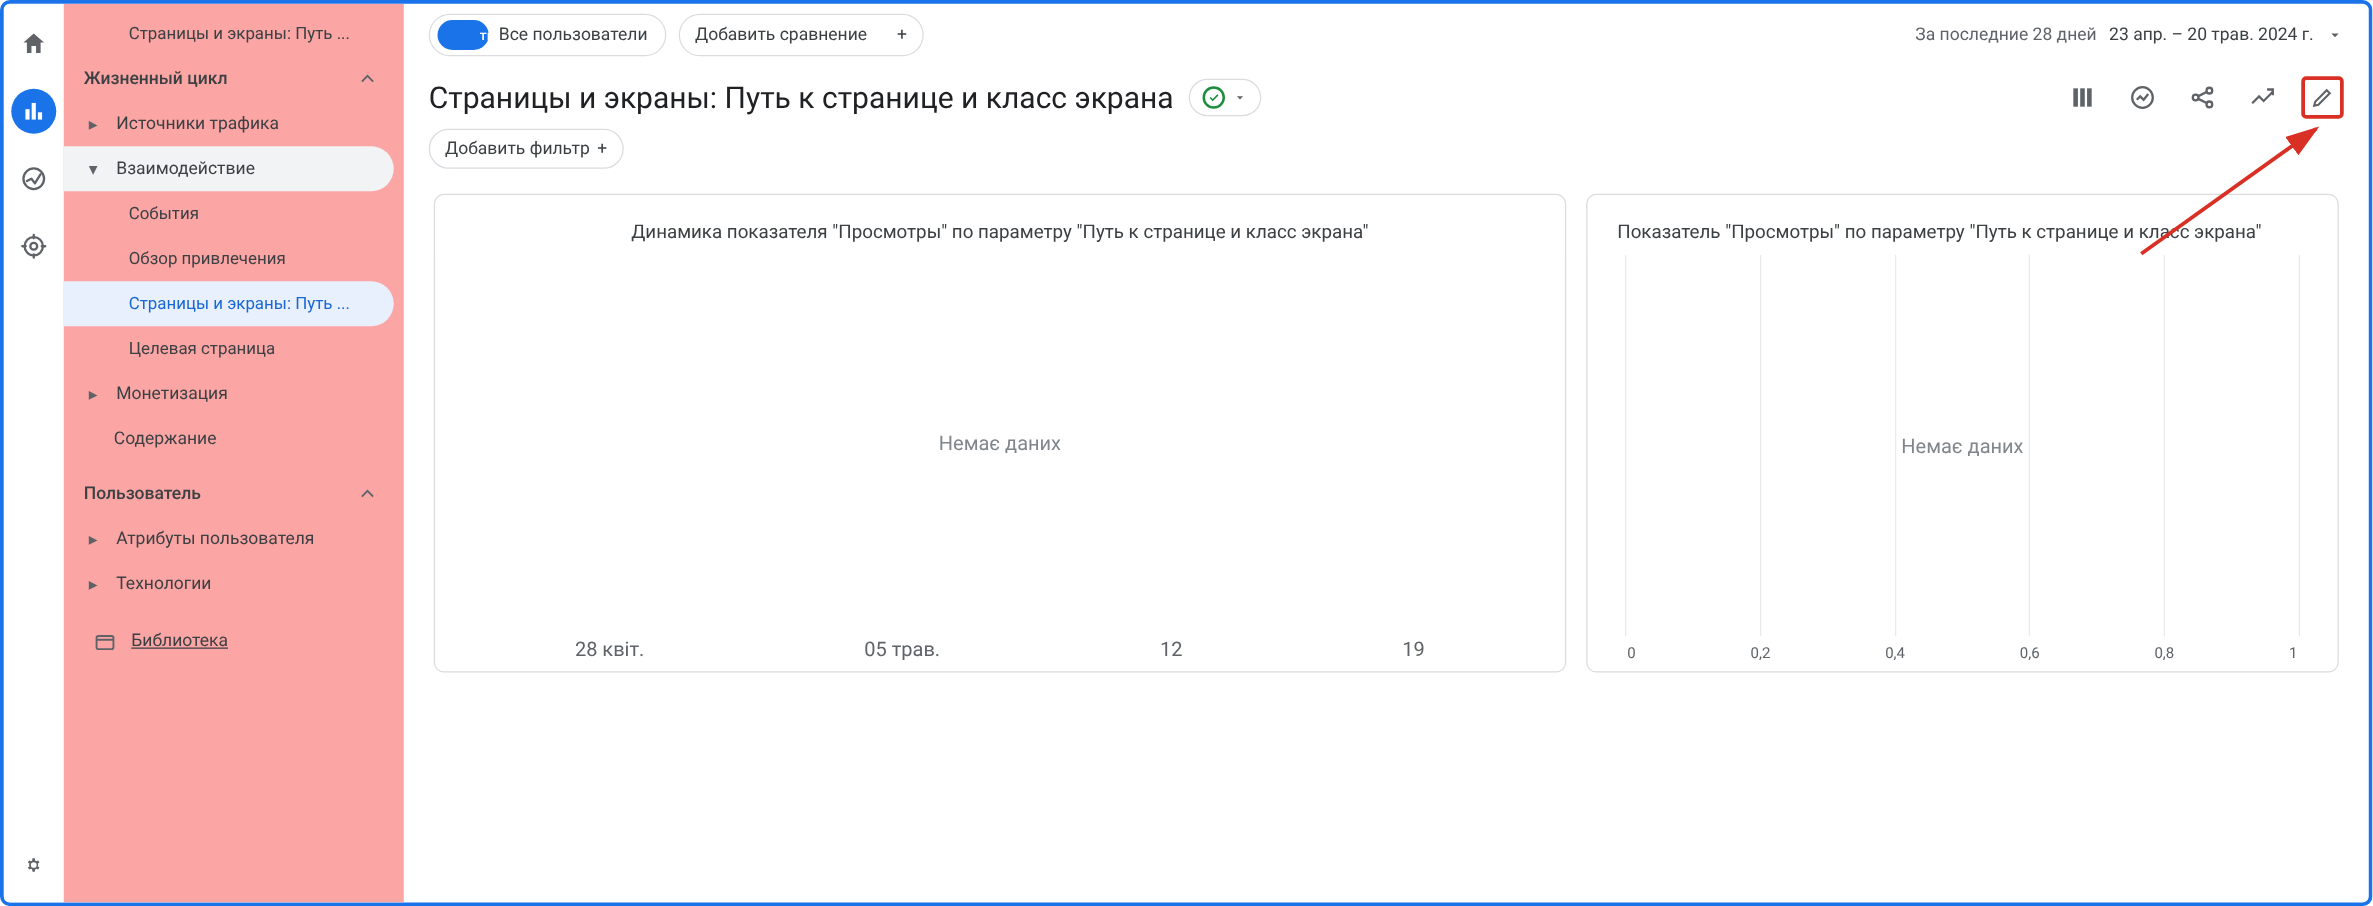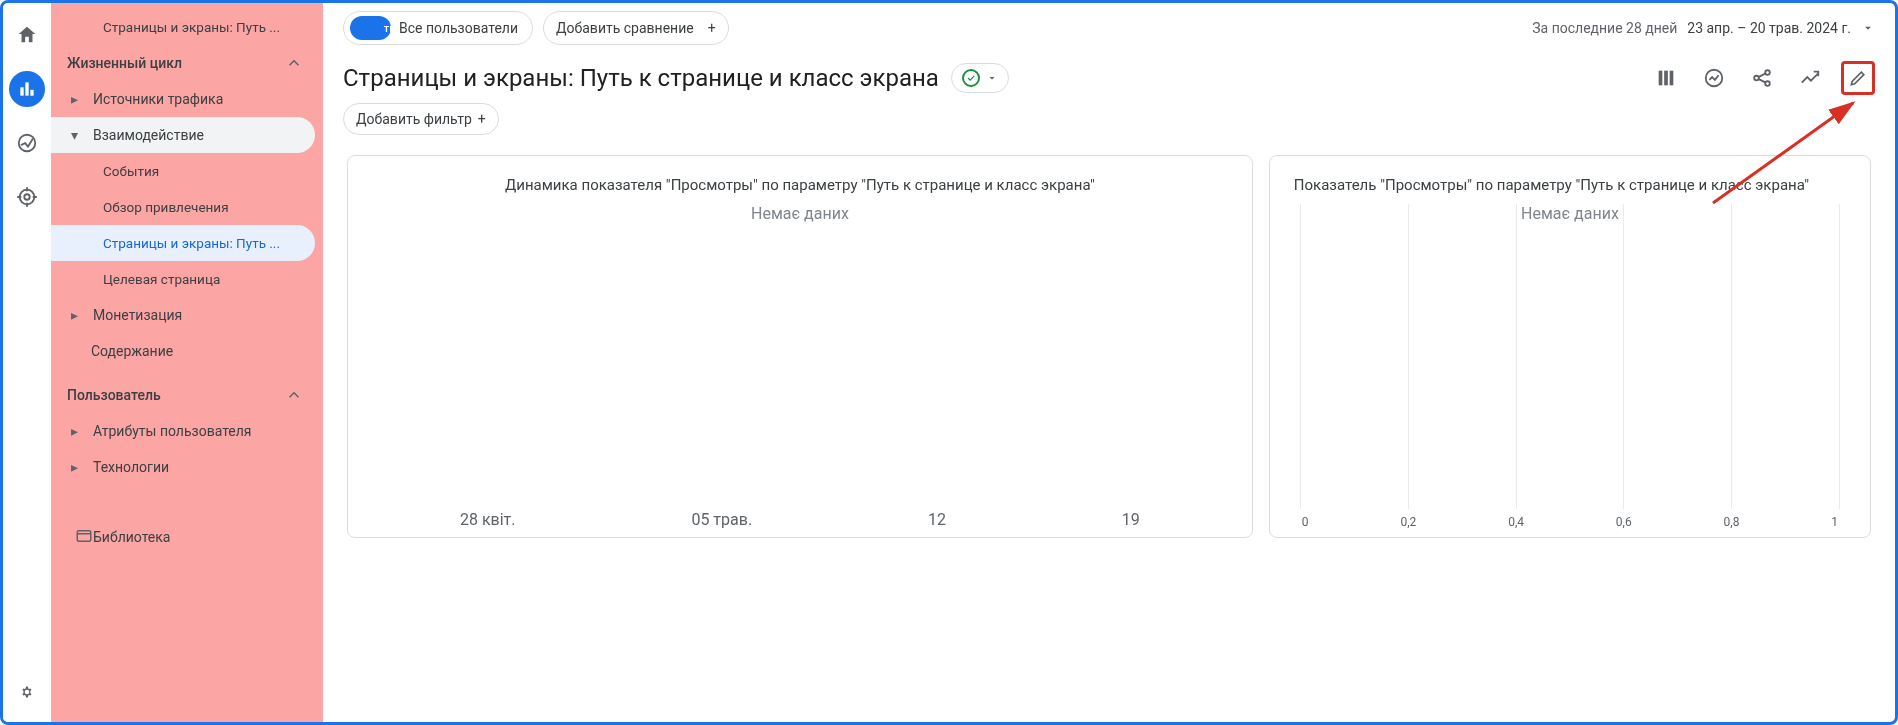--- a/index.html
+++ b/index.html
@@ -15,28 +15,28 @@
 .sidebar { width: 272px; background: #fca5a5; padding-top: 6px; overflow-y: auto; }
 .side-item { display: flex; align-items: center; height: 36px; padding: 0 12px 0 16px; font-size: 14px; color: #3c4043; cursor: pointer; border-radius: 0 18px 18px 0; margin-right: 8px; }
 .side-item.section { font-weight: 500; justify-content: space-between; }
 .side-item.lvl1 { padding-left: 20px; }
 .side-item.lvl2 { padding-left: 40px; }
 .side-item.lvl3 { padding-left: 52px; font-size: 13.5px; }
 .side-item.active { background: #e8f0fe; color: #1967d2; }
 .side-item .caret { width: 16px; display: inline-flex; margin-right: 6px; color: #5f6368; }
 .side-item .chev { color: #5f6368; }
 .side-item.current-row { background: #f1f3f4; }
-.side-lib { padding-left: 24px; display: flex; align-items: flex-end; height: 40px; margin-top: 20px; cursor: pointer; }
+.side-lib { padding-left: 24px; display: flex; align-items: flex-start; gap: 12px; height: 40px; margin-top: 20px; cursor: pointer; text-decoration: underline; }
 
 .main { flex: 1; display: flex; flex-direction: column; min-width: 0; position: relative; }
 
 .topbar { display: flex; align-items: center; padding: 8px 20px; gap: 10px; }
 .seg-chip { display: inline-flex; align-items: center; gap: 8px; border: 1px solid #dadce0; border-radius: 18px; height: 34px; padding: 0 14px 0 6px; font-size: 14px; cursor: pointer; }
 .seg-chip .badge { width: 24px; height: 24px; border-radius: 12px; background: #1a73e8; color: #fff; font-size: 11px; font-weight: 500; display: flex; align-items: center; justify-content: center; padding-left: 41px; }
-.cmp-chip { display: inline-flex; align-items: center; gap: 14px; border: 1px solid #dadce0; border-radius: 18px; height: 34px; padding: 0 12px; font-size: 14px; cursor: pointer; color: #3c4043; }
+.cmp-chip { display: inline-flex; align-items: center; gap: 24px; border: 1px solid #dadce0; border-radius: 18px; height: 34px; padding: 0 12px; font-size: 14px; cursor: pointer; color: #3c4043; }
 .topbar .spacer { flex: 1; }
 .date-block { display: flex; align-items: center; gap: 10px; font-size: 14px; cursor: pointer; }
 .date-label { color: #5f6368; text-align: center; }
 .date-value { color: #3c4043; }
 
 .titlebar { display: flex; align-items: center; padding: 8px 20px 4px; gap: 12px; }
 .page-title { font-size: 24px; font-weight: 400; color: #202124; }
 .status-pill { display: inline-flex; align-items: center; gap: 6px; border: 1px solid #dadce0; border-radius: 16px; height: 30px; padding: 0 10px; cursor: pointer; }
 .status-pill .check { width: 18px; height: 18px; border-radius: 50%; border: 2px solid #1e8e3e; display: flex; align-items: center; justify-content: center; color: #1e8e3e; }
 .titlebar .spacer { flex: 1; }
@@ -45,21 +45,21 @@
 .tool-btn.highlighted { border: 3px solid #d93025; }
 
 .filterbar { padding: 4px 20px 12px; }
 .filter-chip { display: inline-flex; align-items: center; gap: 6px; border: 1px solid #dadce0; border-radius: 18px; height: 32px; padding: 0 12px; font-size: 14px; cursor: pointer; color: #3c4043; }
 
 .cards { display: flex; gap: 0; padding: 0 16px; }
 .card { border: 1px solid #dadce0; border-radius: 8px; background: #fff; margin: 8px; padding: 20px 24px 8px; flex: 1; min-width: 0; display: flex; flex-direction: column; }
 .card.left { flex: 1.55; }
 .card-title { font-size: 15px; color: #3c4043; margin-bottom: 10px; text-align: center; }
 .card.left .card-title { text-align: center; }
-.chart-body { flex: 1; position: relative; min-height: 300px; display: flex; justify-content: center; }
+.chart-body { flex: 1; position: relative; min-height: 300px; display: flex; align-items: center; justify-content: center; }
 .nodata { color: #80868b; font-size: 16px; }
 
 .x-axis { display: flex; justify-content: space-around; padding: 6px 0 0; color: #5f6368; font-size: 16px; }
 .x-axis .tick { text-align: center; line-height: 1.2; }
 .x-axis2 { display: flex; justify-content: space-between; padding: 6px 8px 0; color: #5f6368; font-size: 12px; }
 
 .gridlines-v { position: absolute; inset: 0; display: flex; justify-content: space-between; padding: 0 6px; }
 .gridlines-v .gl { width: 1px; background: #e8eaed; height: 100%; }
 
 .arrow-annot { position: absolute; pointer-events: none; }

